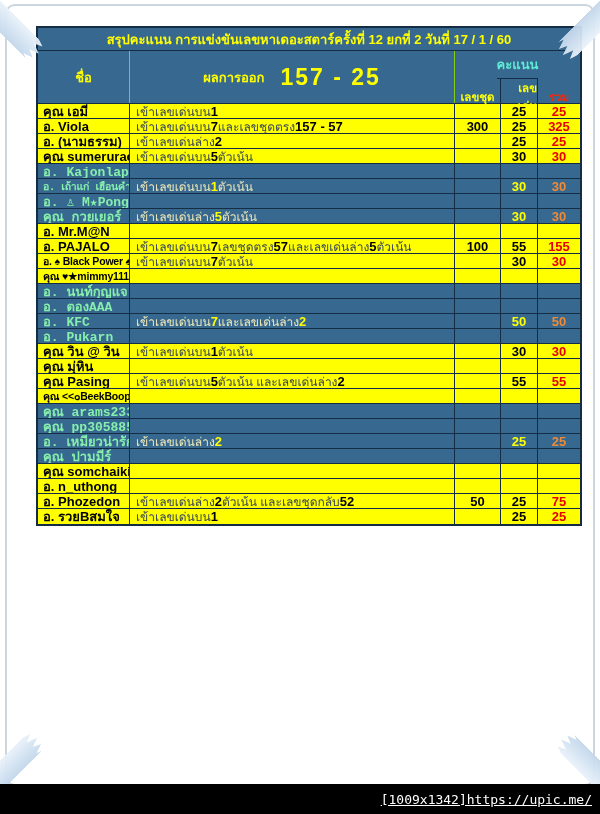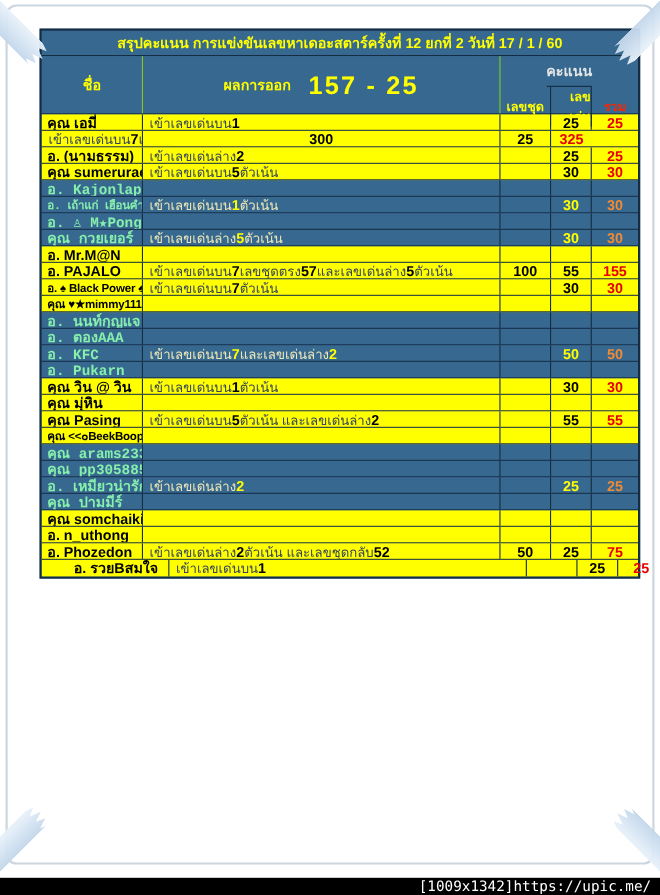--- a/index.html
+++ b/index.html
@@ -25,27 +25,27 @@
     background:#37688f;color:#ffff00;font-weight:bold;font-size:13px;
     border-bottom:1px solid #142c44;white-space:nowrap;
   }
   .head{display:grid;grid-template-columns:92px 325px 125px;background:#37688f;border-bottom:1px solid #142c44;}
   .h-cell{border-right:1px solid #84cc16;display:flex;align-items:center;justify-content:center;}
   .h-name{color:#ffff00;font-weight:bold;font-size:13px;height:52px;}
   .h-result{color:#ffff00;height:52px;gap:16px;}
   .h-result .lbl{font-weight:bold;font-size:13px;}
   .h-result .big{font-weight:bold;font-size:23px;letter-spacing:2px;}
   .h-score{display:flex;flex-direction:column;border-right:none;}
-  .h-score-top{height:27px;border-bottom:1px solid #142c44;display:flex;align-items:center;justify-content:center;color:#e5e5e5;font-weight:bold;font-size:13px;}
+  .h-score-top{height:27px;border-bottom:1px solid #142c44;display:flex;align-items:center;justify-content:center;color:#5eead4;font-weight:bold;font-size:13px;}
   .h-score-sub{display:grid;grid-template-columns:46px 37px 42px;height:24px;text-align:right;}
   .h-score-sub div{display:flex;align-items:center;justify-content:center;font-weight:bold;font-size:11.5px;border-right:1px solid #142c44;color:#ffff00;}
   .h-score-sub div:last-child{border-right:none;color:#ff2400;}
   
   .row{display:grid;grid-template-columns:92px 325px 46px 37px 42px;height:15px;border-bottom:1px solid #142c44;box-sizing:border-box;}
-  .row:last-child{border-bottom:none;padding-left:24px;}
+  .row:last-child{border-bottom:none;}
   .cell{display:flex;align-items:center;border-right:1px solid #142c44;overflow:hidden;white-space:nowrap;box-sizing:border-box;}
   .cell:last-child{border-right:none;}
   .name{padding-left:5px;font-weight:bold;font-size:13px;}
   .name.small{font-size:10.5px;letter-spacing:-0.2px;}
   .result{padding-left:6px;font-size:12px;}
   .result b{font-size:13px;}
   .set,.main,.total{justify-content:center;font-weight:bold;font-size:13px;}
   .row.yellow{background:#ffff00;}
   .row.yellow .name{color:#000000;}
   .row.yellow .result{color:#36455a;}
@@ -63,23 +63,23 @@
     position:absolute;width:82px;height:23px;z-index:5;opacity:.95;
     background:linear-gradient(180deg,#eaf2fa 0%,#d3e3f2 55%,#c2d6ea 100%);
     clip-path:polygon(0 0,87% 0,97% 12%,87% 28%,100% 45%,88% 60%,98% 76%,86% 90%,93% 100%,0 100%);
   }
   .corner.tl{left:-32px;top:14px;transform:rotate(45deg);}
   .corner.tr{left:550px;top:14px;transform:rotate(135deg);}
   .corner.bl{left:-32px;top:756px;transform:rotate(-45deg);}
   .corner.br{left:550px;top:756px;transform:rotate(-135deg);}
   
   .bottombar{
-    position:absolute;left:0;right:0;bottom:0;height:16px;background:#000000;
+    position:absolute;left:0;right:0;bottom:0;height:30px;background:#000000;
     display:flex;align-items:center;justify-content:flex-end;padding-right:8px;
-    color:#ffffff;font-family:"DejaVu Sans Mono", monospace;font-size:13px;z-index:6;
+    color:#ffffff;font-family:"DejaVu Sans Mono", monospace;font-size:13px;z-index:6;text-decoration:underline;
   }
 </style>
 </head>
 <body>
 
 <div class="frame"></div>
 
 <div class="score-table">
   <div class="title-row">สรุปคะแนน การแข่งขันเลขหาเดอะสตาร์ครั้งที่ 12  ยกที่ 2  วันที่ 17 / 1 / 60</div>
 
@@ -101,20 +101,21 @@
 
   <div id="rows">
       <div class="row yellow">
     <div class="cell name">คุณ เอมี่</div>
     <div class="cell result">เข้าเลขเด่นบน  <b>1</b></div>
     <div class="cell set"></div>
     <div class="cell main">25</div>
     <div class="cell total">25</div>
   </div>
       <div class="row yellow">
+    <div class="cell name">อ. Viola</div>
     <div class="cell result">เข้าเลขเด่นบน  <b>7</b> และเลขชุดตรง  <b>157 - 57</b></div>
     <div class="cell set">300</div>
     <div class="cell main">25</div>
     <div class="cell total">325</div>
   </div>
       <div class="row yellow">
     <div class="cell name">อ. (นามธรรม)</div>
     <div class="cell result">เข้าเลขเด่นล่าง  <b>2</b></div>
     <div class="cell set"></div>
     <div class="cell main">25</div>

